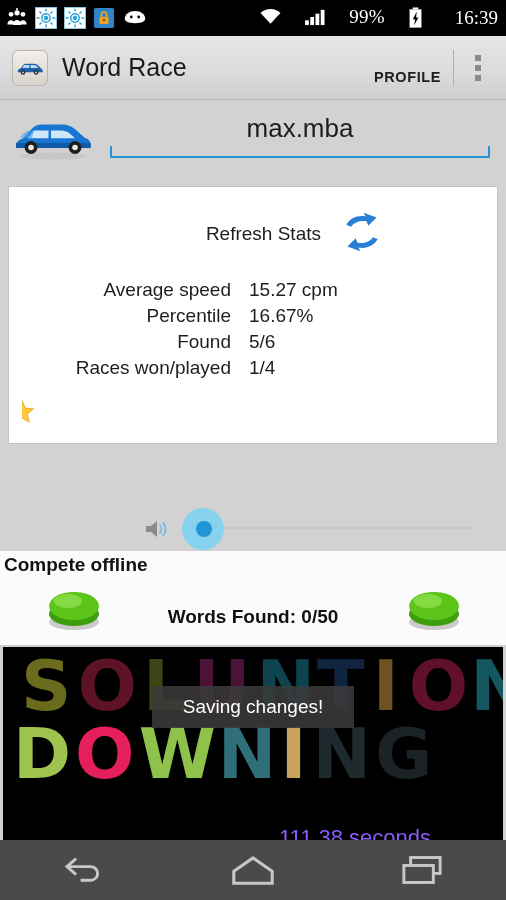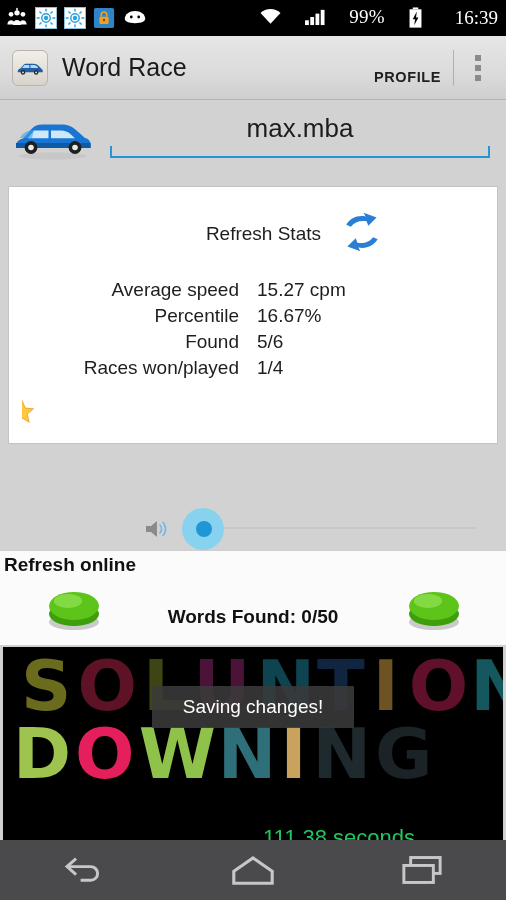--- a/index.html
+++ b/index.html
@@ -76,21 +76,21 @@
   }
   .refresh-row {
     display:flex; align-items:center; justify-content:center;
     gap:0; padding:6px 0 18px 0;
   }
   .refresh-label {
     font-size:19px; color:#1e1e1e; width:232px; text-align:right;
     padding-right:18px;
   }
   .refresh-icon-wrap { width:60px; display:flex; justify-content:flex-start; }
-  .stat-row { display:flex; align-items:baseline; padding:2px 16px; }
+  .stat-row { display:flex; align-items:baseline; padding:2px 8px; }
   .stat-label {
     width:232px; text-align:right; padding-right:18px;
     font-size:19px; color:#1e1e1e;
   }
   .stat-value { font-size:19px; color:#1e1e1e; }
   .skill-row { display:flex; align-items:center; padding-top:18px; }
   .skill-label {
     width:232px; text-align:right; padding-right:18px;
     font-size:19px; color:#1e1e1e;
   }
@@ -146,22 +146,22 @@
   .row1 { top:4px; left:18px; }
   .row2 { top:72px; left:10px; }
   .toast {
     position:absolute; left:152px; top:686px; width:202px; height:42px;
     background:rgba(58,58,58,0.88);
     display:flex; align-items:center; justify-content:center;
     border-radius:1px;
   }
   .toast-text { color:#fff; font-size:19px; }
   .timer {
-    position:absolute; right:88px; bottom:14px;
-    color:#22c55e; font-size:22px;
+    position:absolute; right:72px; bottom:14px;
+    color:#8b5cf6; font-size:22px;
   }
 
   
   .navbar {
     position:absolute; left:0; bottom:0; width:506px; height:60px;
     background:#4a4a4c; display:flex; align-items:center;
     justify-content:space-around;
   }
   .nav-btn { width:110px; height:60px; display:flex;
     align-items:center; justify-content:center; }
@@ -332,21 +332,21 @@
           </defs>
           <path d="M13 1.5l3.3 7.6 8.2.7-6.2 5.4 1.9 8-7.2-4.3-7.2 4.3 1.9-8L1.5 9.8l8.2-.7z" fill="#ffc83d" stroke="#e0a020" stroke-width="0.8" clip-path="url(#halfclip)"></path>
         </svg>
       </span>
     </div>
   </div>
 
   <div class="gap" style="height:94px;"></div>
 
   <div class="controls">
-    <div class="ctl-label left">Refresh online</div>
+    <div class="ctl-label left">Compete offline</div>
 
     <span class="green-btn left">
       <svg viewBox="0 0 60 48" width="60" height="48">
         <ellipse cx="30" cy="38" rx="25" ry="8" fill="#9a9a9a" opacity="0.5"></ellipse>
         <ellipse cx="30" cy="30" rx="25" ry="12" fill="#3f9e0c"></ellipse>
         <ellipse cx="30" cy="22" rx="25" ry="14" fill="#5dc41a"></ellipse>
         <ellipse cx="24" cy="17" rx="14" ry="7" fill="#8ade4b" opacity="0.85"></ellipse>
       </svg>
     </span>
     <span class="green-btn right">

